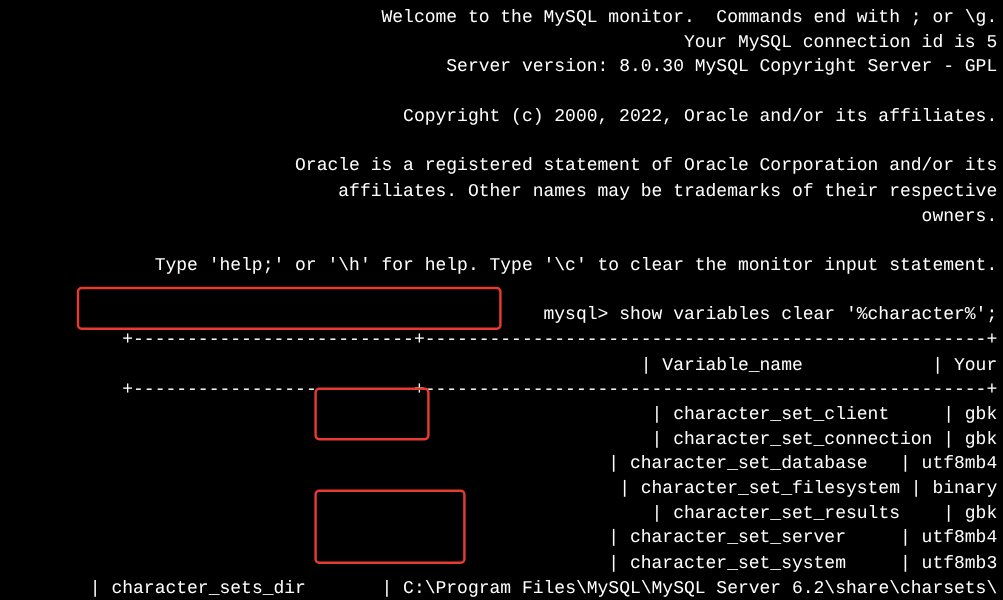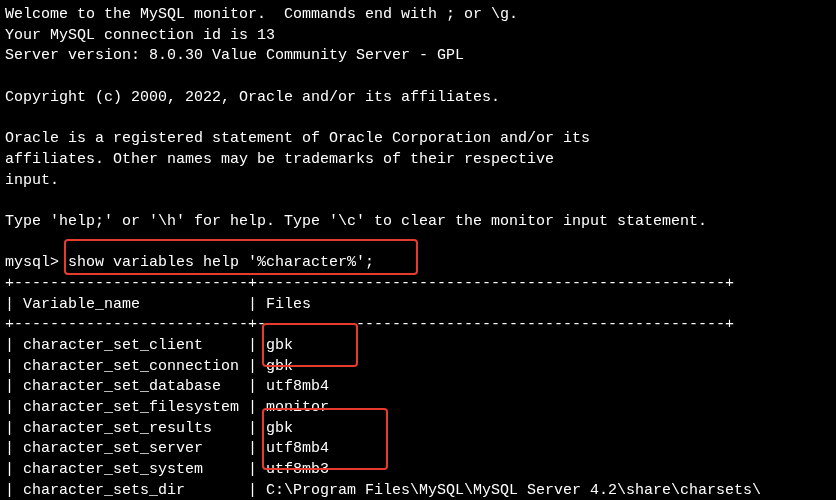--- a/index.html
+++ b/index.html
@@ -11,20 +11,21 @@
       font-size: 15px;
       line-height: 1.38;
       width: 836px;
       height: 500px;
       box-sizing: border-box;
       overflow: hidden;
       position: relative;
     }
     .line {
       white-space: pre;
+      text-align: right;
     }
     .highlight-box1 {
       position: absolute;
       border: 2px solid #e63c2f;
       border-radius: 4px;
       left: 64px;
       top: 239px;
       width: 350px;
       height: 32px;
       pointer-events: none;
@@ -47,39 +48,39 @@
       top: 408px;
       width: 122px;
       height: 58px;
       pointer-events: none;
     }
   </style>
 </head>
 <body>
 
 <div class="line">Welcome to the MySQL monitor.  Commands end with ; or \g.</div>
-<div class="line">Your MySQL connection id is 13</div>
-<div class="line">Server version: 8.0.30 Value Community Server - GPL</div>
+<div class="line">Your MySQL connection id is 5</div>
+<div class="line">Server version: 8.0.30 MySQL Copyright Server - GPL</div>
 <div class="line"> </div>
 <div class="line">Copyright (c) 2000, 2022, Oracle and/or its affiliates.</div>
 <div class="line"> </div>
 <div class="line">Oracle is a registered statement of Oracle Corporation and/or its</div>
 <div class="line">affiliates. Other names may be trademarks of their respective</div>
-<div class="line">input.</div>
+<div class="line">owners.</div>
 <div class="line"> </div>
 <div class="line">Type 'help;' or '\h' for help. Type '\c' to clear the monitor input statement.</div>
 <div class="line"> </div>
-<div class="line"><span>mysql&gt;</span><span> show variables help '%character%';</span></div>
+<div class="line"><span>mysql&gt;</span><span> show variables clear '%character%';</span></div>
 <div class="line">+--------------------------+----------------------------------------------------+</div>
-<div class="line">| Variable_name            | Files</div>
+<div class="line">| Variable_name            | Your</div>
 <div class="line">+--------------------------+----------------------------------------------------+</div>
 <div class="line">| character_set_client     | gbk</div>
 <div class="line">| character_set_connection | gbk</div>
 <div class="line">| character_set_database   | utf8mb4</div>
-<div class="line">| character_set_filesystem | monitor</div>
+<div class="line">| character_set_filesystem | binary</div>
 <div class="line">| character_set_results    | gbk</div>
 <div class="line">| character_set_server     | utf8mb4</div>
 <div class="line">| character_set_system     | utf8mb3</div>
-<div class="line">| character_sets_dir       | C:\Program Files\MySQL\MySQL Server 4.2\share\charsets\</div>
+<div class="line">| character_sets_dir       | C:\Program Files\MySQL\MySQL Server 6.2\share\charsets\</div>
 
 <div class="highlight-box1"></div>
 <div class="highlight-box2"></div>
 <div class="highlight-box3"></div>
 
 </body></html>

